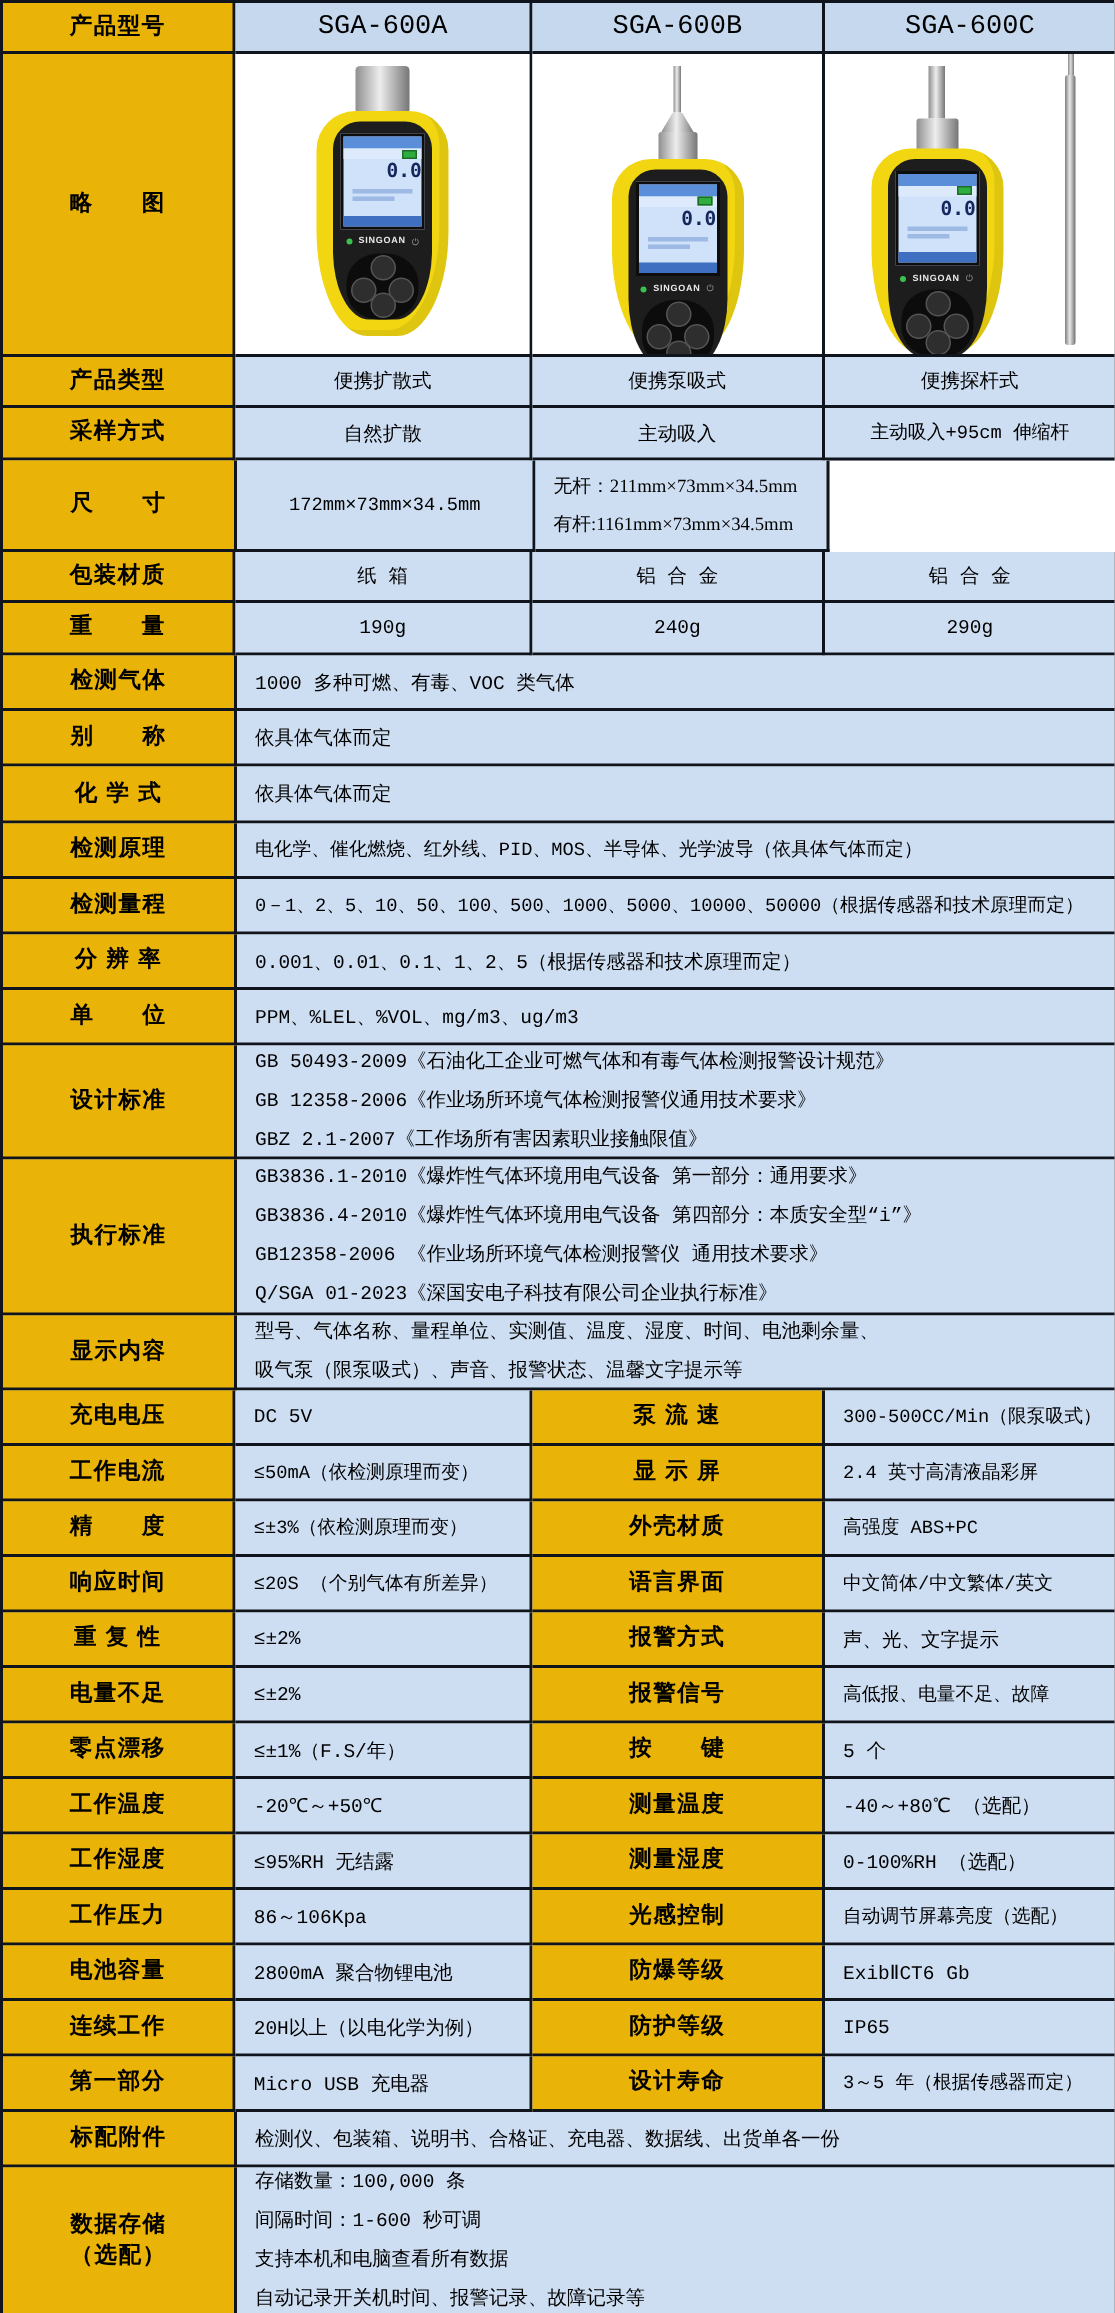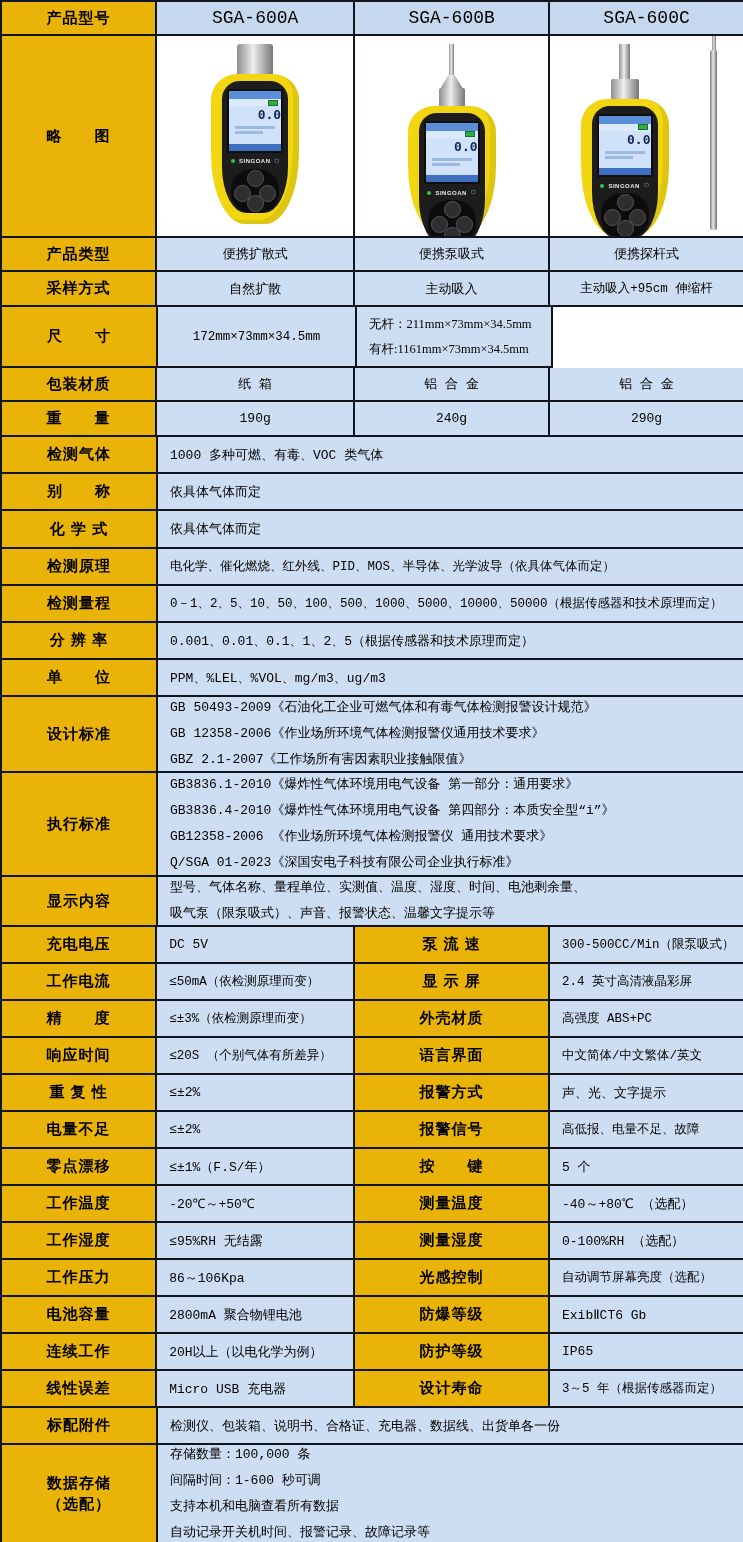--- a/index.html
+++ b/index.html
@@ -343,21 +343,21 @@
       <div class="cell label w3">防爆等级</div>
       <div class="cell value w4 left nowrap">ExibⅡCT6 Gb</div>
     </div>
   <div class="row h37">
       <div class="cell label w1">连续工作</div>
       <div class="cell value w2 left nowrap">20H以上（以电化学为例）</div>
       <div class="cell label w3">防护等级</div>
       <div class="cell value w4 left nowrap">IP65</div>
     </div>
   <div class="row h37">
-      <div class="cell label w1">线性误差</div>
+      <div class="cell label w1">第一部分</div>
       <div class="cell value w2 left nowrap">Micro USB 充电器</div>
       <div class="cell label w3">设计寿命</div>
       <div class="cell value w4 left nowrap small">3～5 年（根据传感器而定）</div>
     </div>
 
   <div class="row h37">
     <div class="cell label w1">标配附件</div>
     <div class="cell value span3 left nowrap">检测仪、包装箱、说明书、合格证、充电器、数据线、出货单各一份</div>
   </div>
 

